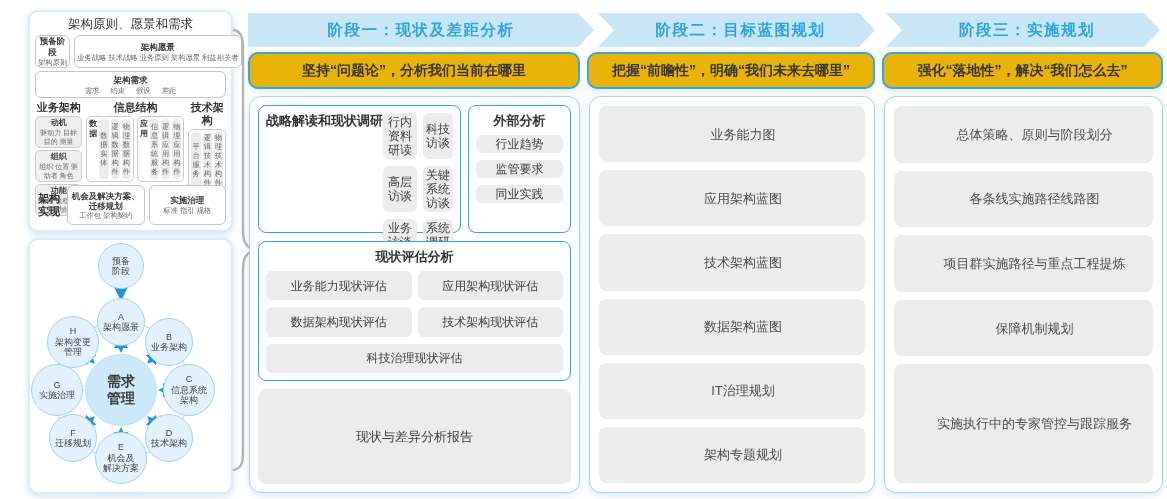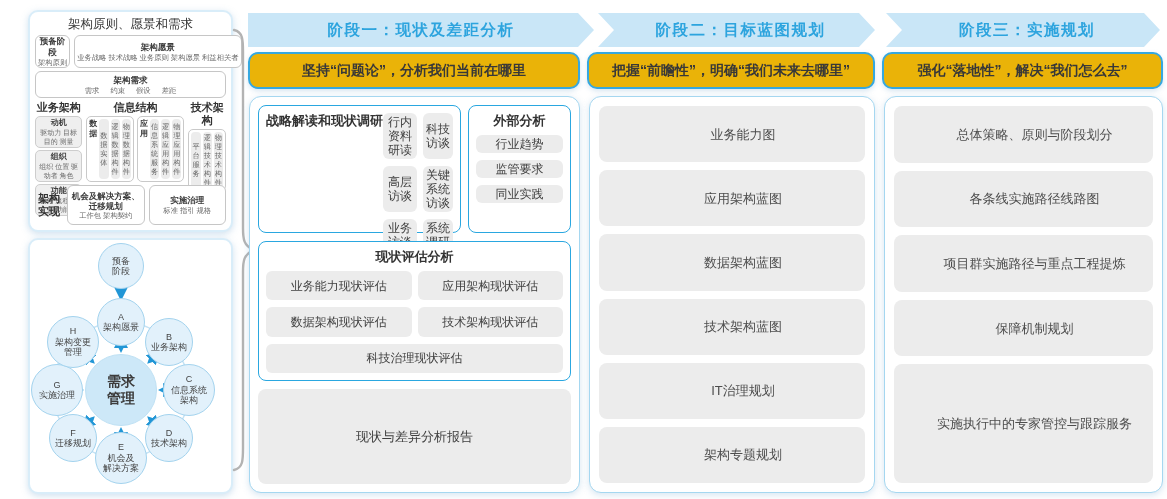--- a/index.html
+++ b/index.html
@@ -268,22 +268,22 @@
         <div class="chip">技术架构现状评估</div>
         <div class="chip wide">科技治理现状评估</div>
       </div>
     </div>
     <div class="chip report">现状与差异分析报告</div>
   </div>
 
   <div class="ppanel" id="panel2">
     <div class="chip bigchip">业务能力图</div>
     <div class="chip bigchip">应用架构蓝图</div>
+    <div class="chip bigchip">技术架构蓝图</div>
     <div class="chip bigchip">数据架构蓝图</div>
-    <div class="chip bigchip">技术架构蓝图</div>
     <div class="chip bigchip">IT治理规划</div>
     <div class="chip bigchip">架构专题规划</div>
   </div>
 
   <div class="ppanel" id="panel3">
     <div class="chip bigchip">总体策略、原则与阶段划分</div>
     <div class="chip bigchip">各条线实施路径线路图</div>
     <div class="chip bigchip">项目群实施路径与重点工程提炼</div>
     <div class="chip bigchip">保障机制规划</div>
     <div class="chip bigchip tall">实施执行中的专家管控与跟踪服务</div>

